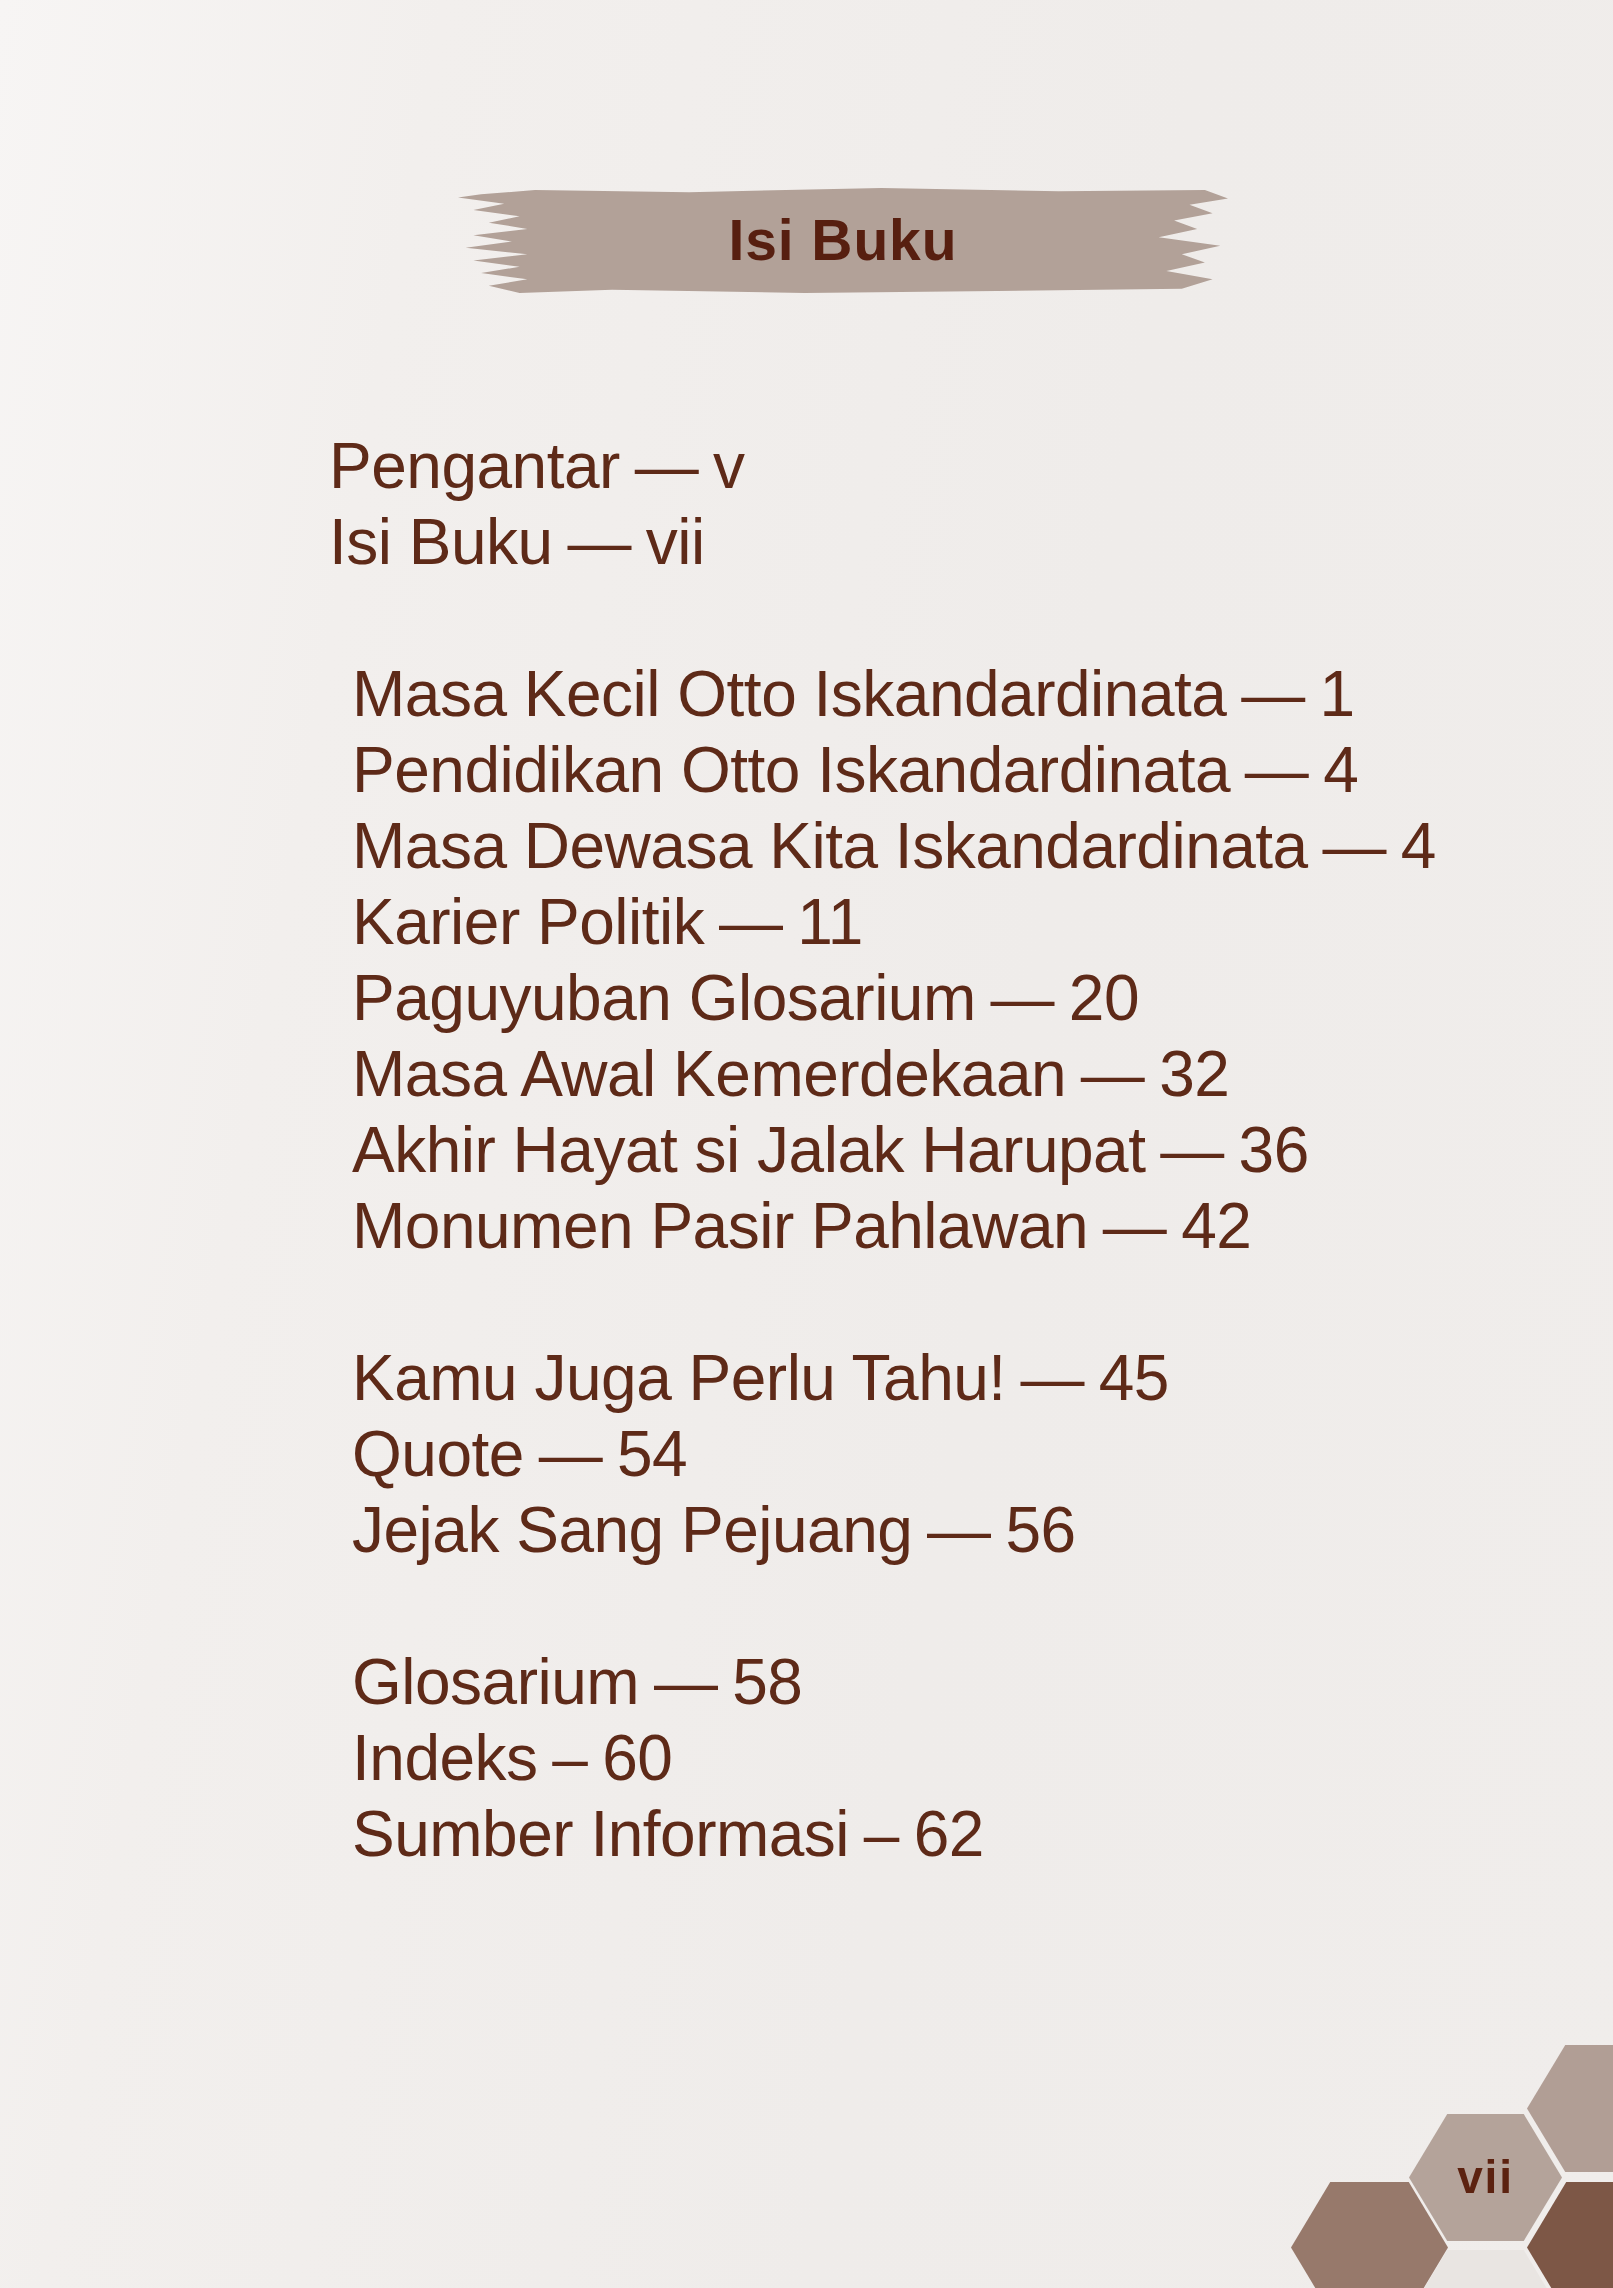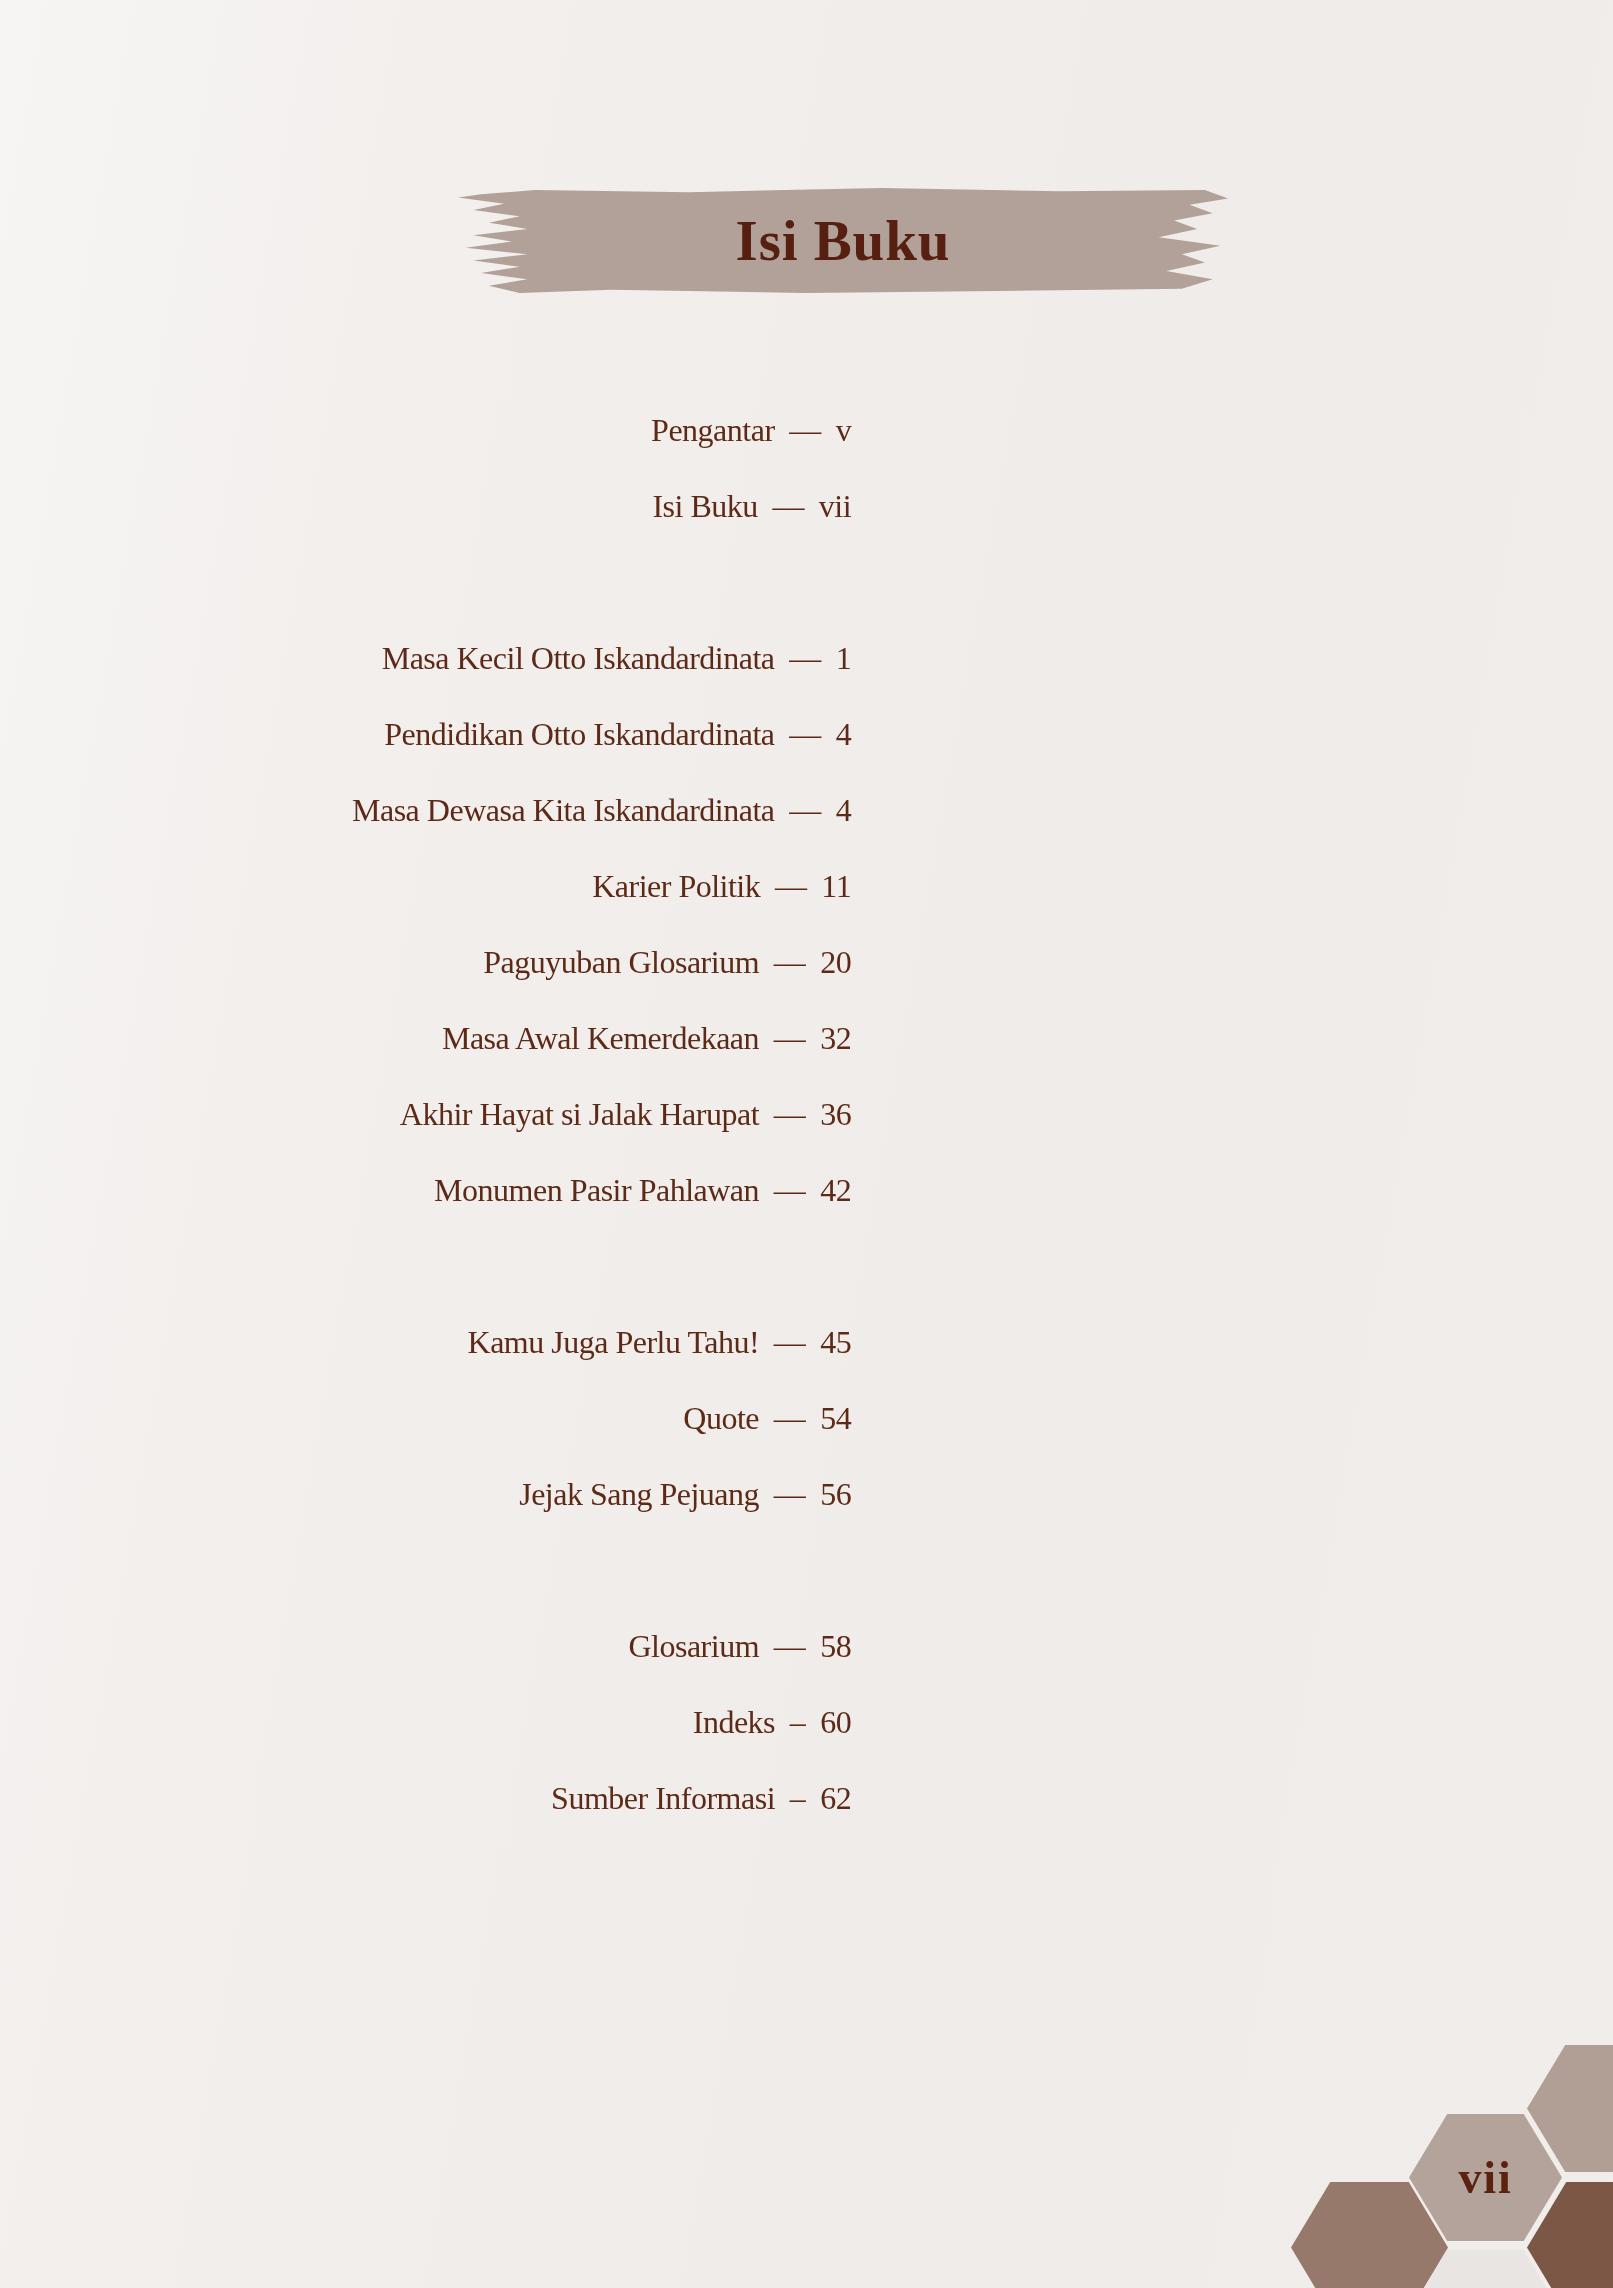--- a/index.html
+++ b/index.html
@@ -6,21 +6,20 @@
   body {
     width: 1613px; height: 2289px;
     overflow: hidden;
     font-family: "Liberation Sans", sans-serif;
   }
   .page {
     position: relative;
     width: 1613px; height: 2289px;
     background: linear-gradient(100deg, #f7f5f4 0%, #f2efed 22%, #efecea 60%, #f0edeb 100%);
     overflow: hidden;
-    font-family: Liberation Serif, serif;
   }
 
   
   .banner {
     position: absolute;
     left: 458px; top: 188px;
     width: 770px; height: 105px;
     background: #b2a198;
     clip-path: polygon(
       3% 6%, 10% 2%, 30% 4%, 55% 0%, 78% 3%, 97% 2%,
@@ -37,25 +36,24 @@
     text-align: center;
     font-size: 57px;
     font-weight: 700;
     letter-spacing: 0.9px;
     color: #571f10;
   }
 
   
   .toc {
     position: absolute;
-    left: 329px; top: 392px;
-    font-size: 32px;
+    left: 329px; top: 428px;
+    font-size: 64px;
     color: #5e2a18;
     letter-spacing: -0.5px;
-    text-align: right;
   }
   .toc-group + .toc-group { margin-top: 76px; margin-left: 23px; }
   .toc-line {
     height: 76px;
     line-height: 76px;
     white-space: nowrap;
   }
   .toc-line .dash { margin: 0 14.8px; }
 
   

